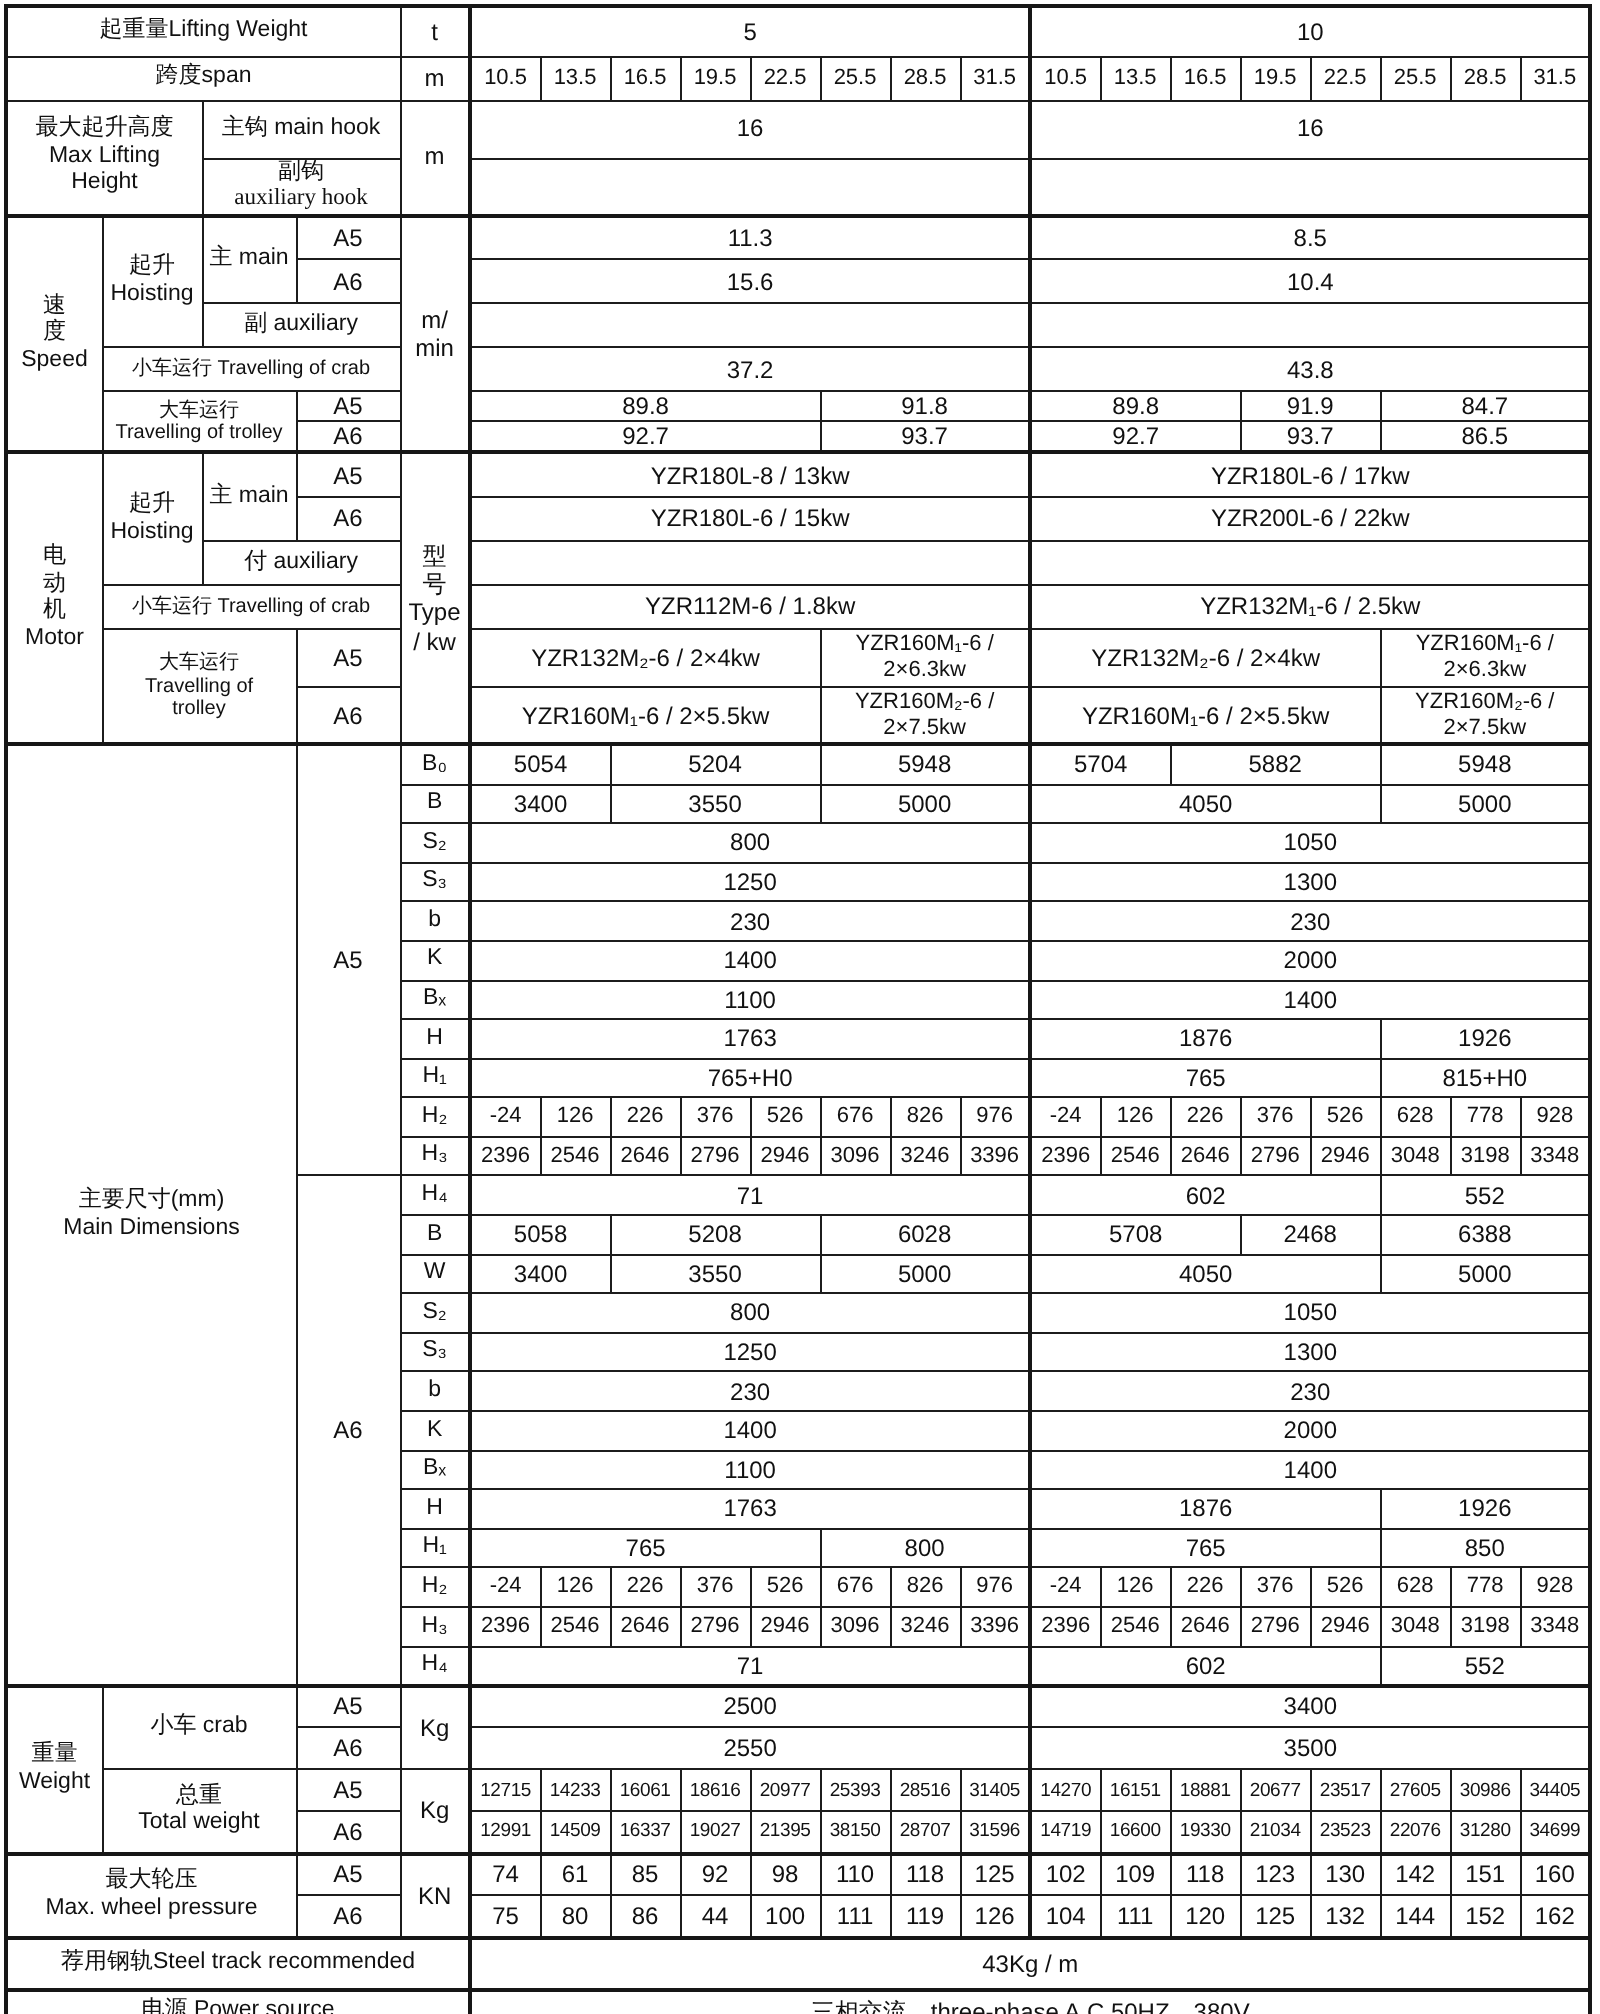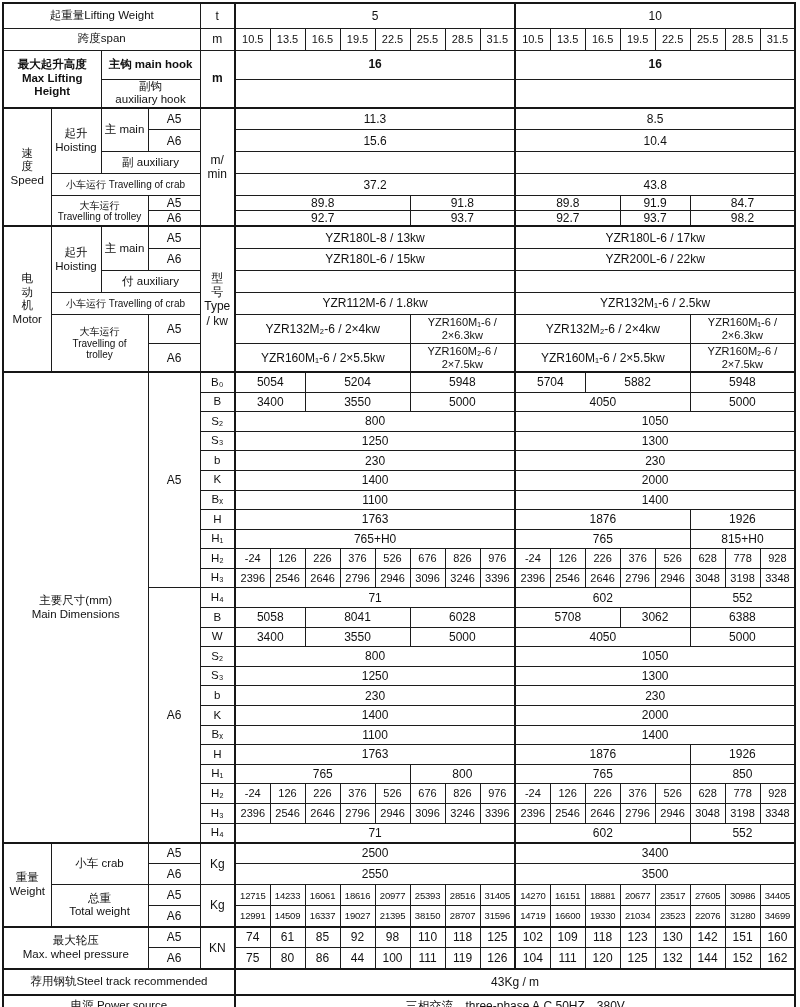--- a/index.html
+++ b/index.html
@@ -68,30 +68,30 @@
           <td class="k-vm">31.5</td>
           <td class="k-vm dl">10.5</td>
           <td class="k-vm">13.5</td>
           <td class="k-vm">16.5</td>
           <td class="k-vm">19.5</td>
           <td class="k-vm">22.5</td>
           <td class="k-vm">25.5</td>
           <td class="k-vm">28.5</td>
           <td class="k-vm">31.5</td>
         </tr>
-        <tr style="height: 29px; font-weight: bold;">
+        <tr style="height: 29px;">
           <td colspan="2" rowspan="2" class="k-l">最大起升高度
 Max Lifting
 Height</td>
           <td colspan="2" class="k-l">主钩 main hook</td>
           <td rowspan="2" class="k-u">m</td>
           <td colspan="8" class="k-v dl">16</td>
           <td colspan="8" class="k-v dl">16</td>
         </tr>
-        <tr style="height: 21px;">
+        <tr style="height: 21px; font-family: Liberation Serif, serif;">
           <td colspan="2" class="k-l">副钩
 auxiliary hook</td>
           <td colspan="8" class="k-e dl"></td>
           <td colspan="8" class="k-e dl"></td>
         </tr>
         <tr style="height: 22px;">
           <td rowspan="6" class="k-l bt">速
 度
 Speed</td>
           <td rowspan="3" class="k-l bt">起升
@@ -127,21 +127,21 @@
           <td colspan="3" class="k-v dl">89.8</td>
           <td colspan="2" class="k-v">91.9</td>
           <td colspan="3" class="k-v">84.7</td>
         </tr>
         <tr style="height: 14px;">
           <td class="k-g">A6</td>
           <td colspan="5" class="k-v dl">92.7</td>
           <td colspan="3" class="k-v">93.7</td>
           <td colspan="3" class="k-v dl">92.7</td>
           <td colspan="2" class="k-v">93.7</td>
-          <td colspan="3" class="k-v">98.2</td>
+          <td colspan="3" class="k-v">86.5</td>
         </tr>
         <tr style="height: 22px;">
           <td rowspan="6" class="k-l bt">电
 动
 机
 Motor</td>
           <td rowspan="3" class="k-l bt">起升
 Hoisting</td>
           <td rowspan="2" class="k-l bt">主 main</td>
           <td class="k-g bt">A5</td>
@@ -286,24 +286,24 @@
         <tr style="height: 19.6px;">
           <td rowspan="13" class="k-g">A6</td>
           <td class="k-s">H₄</td>
           <td colspan="8" class="k-v dl">71</td>
           <td colspan="5" class="k-v dl">602</td>
           <td colspan="3" class="k-v">552</td>
         </tr>
         <tr style="height: 19.6px;">
           <td class="k-s">B</td>
           <td colspan="2" class="k-v dl">5058</td>
-          <td colspan="3" class="k-v">8041</td>
+          <td colspan="3" class="k-v">5208</td>
           <td colspan="3" class="k-v">6028</td>
           <td colspan="3" class="k-v dl">5708</td>
-          <td colspan="2" class="k-v">3062</td>
+          <td colspan="2" class="k-v">2468</td>
           <td colspan="3" class="k-v">6388</td>
         </tr>
         <tr style="height: 19.6px;">
           <td class="k-s">W</td>
           <td colspan="2" class="k-v dl">3400</td>
           <td colspan="3" class="k-v">3550</td>
           <td colspan="3" class="k-v">5000</td>
           <td colspan="5" class="k-v dl">4050</td>
           <td colspan="3" class="k-v">5000</td>
         </tr>

